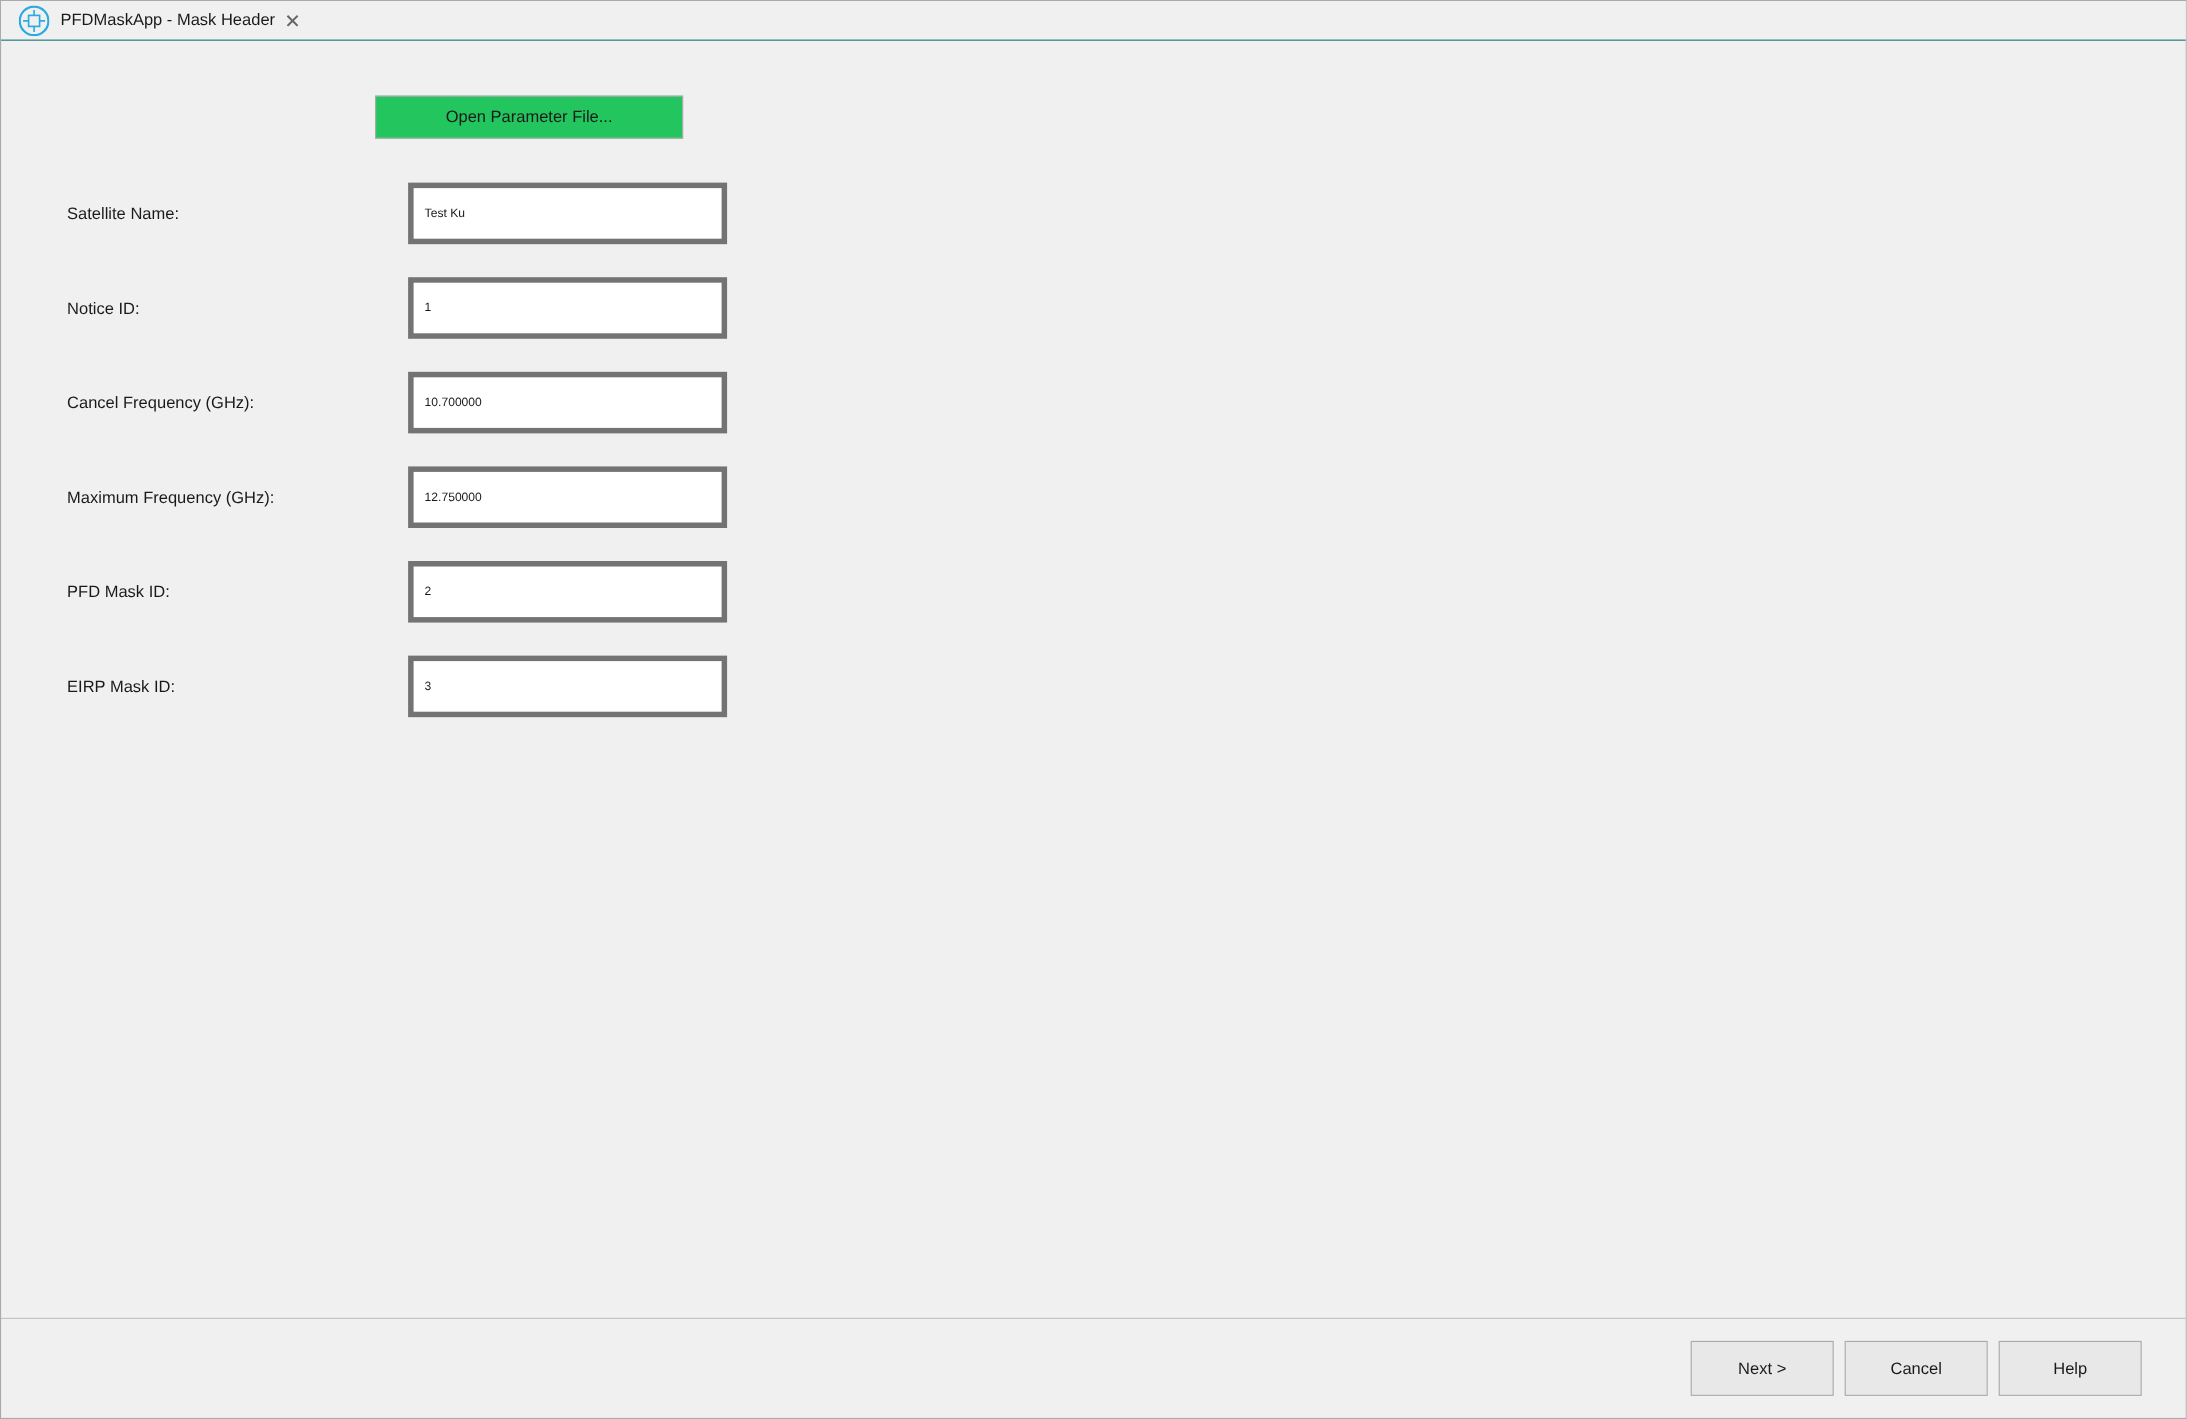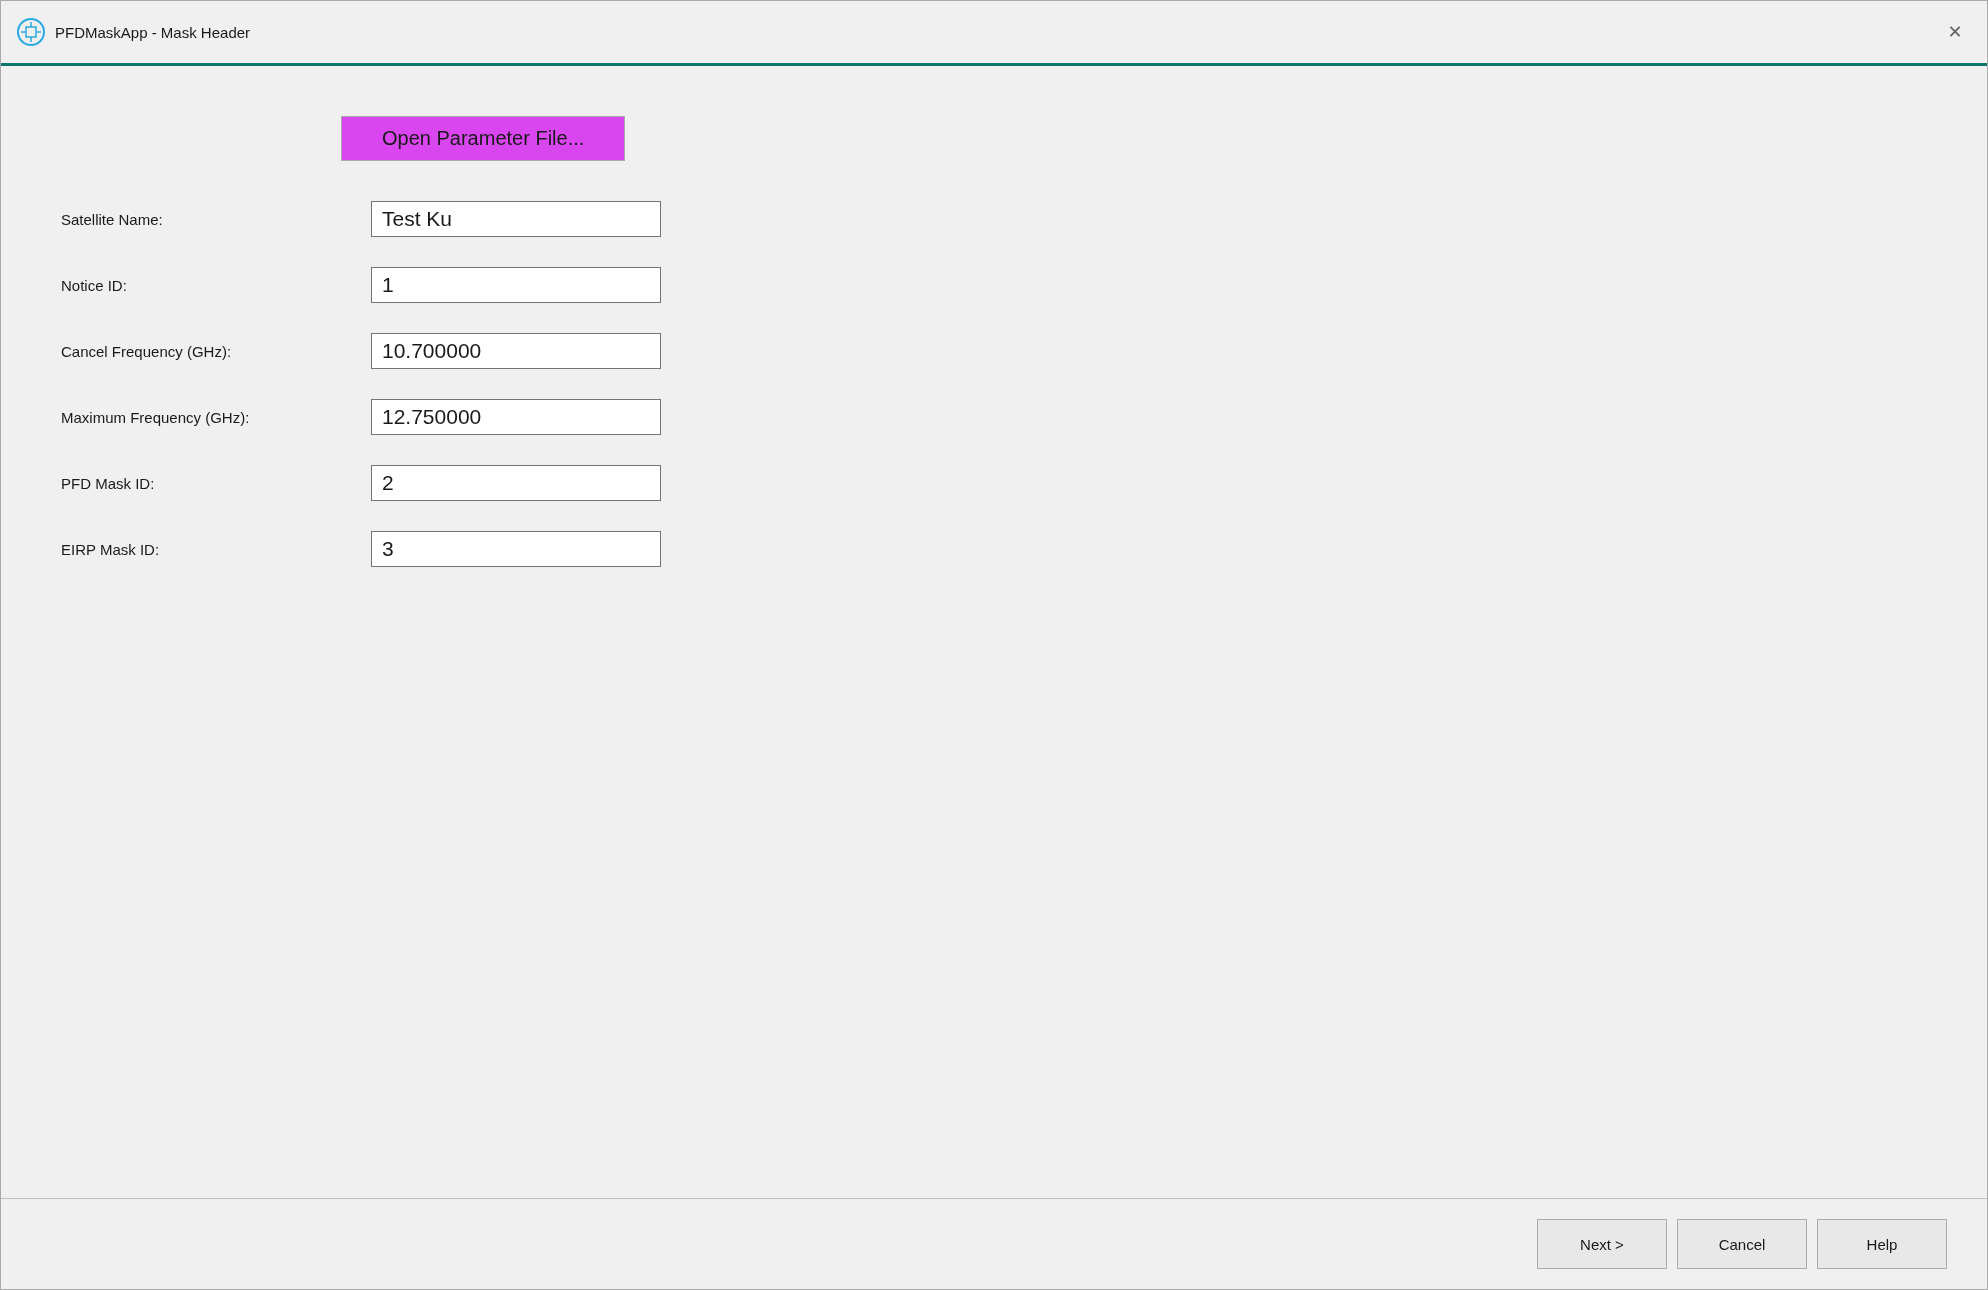--- a/index.html
+++ b/index.html
@@ -23,25 +23,24 @@
       height: 1290px;
       background: #f0f0f0;
       border: 1px solid #aaa;
       display: flex;
       flex-direction: column;
     }
 
     .title-bar {
       display: flex;
       align-items: center;
-      justify-content: space-between;
       background: #f0f0f0;
       padding: 10px 16px;
-      border-bottom: 3px solid #0f766e;
-      height: 65px;
+      border-bottom: 1px solid #0f766e;
+      height: 36px;
       flex-shrink: 0;
     }
 
     .title-bar-left {
       display: flex;
       align-items: center;
       gap: 10px;
     }
 
     .app-icon {
@@ -80,23 +79,23 @@
     .open-param-row {
       width: 100%;
       display: flex;
       justify-content: flex-start;
       padding-left: 280px;
       margin-bottom: 40px;
     }
 
     .open-param-btn {
       padding: 10px 40px;
-      background: #d946ef;
+      background: #22c55e;
       border: 1px solid #aaa;
-      font-size: 20px;
+      font-size: 15px;
       cursor: pointer;
       color: #1a1a1a;
       min-width: 280px;
     }
 
     .form-rows {
       width: 100%;
       display: flex;
       flex-direction: column;
       gap: 30px;
@@ -111,25 +110,25 @@
       width: 310px;
       text-align: left;
       font-size: 15px;
       color: #1a1a1a;
       flex-shrink: 0;
       padding-left: 0;
     }
 
     .form-input {
       width: 290px;
-      height: 36px;
+      height: 56px;
       padding: 6px 10px;
-      border: 1px solid #737373;
+      border: 5px solid #737373;
       background: white;
-      font-size: 21px;
+      font-size: 11px;
       color: #1a1a1a;
       outline: none;
     }
 
     .bottom-separator {
       flex-shrink: 0;
       height: 1px;
       background: #c0c0c0;
       width: 100%;
       margin-top: auto;

